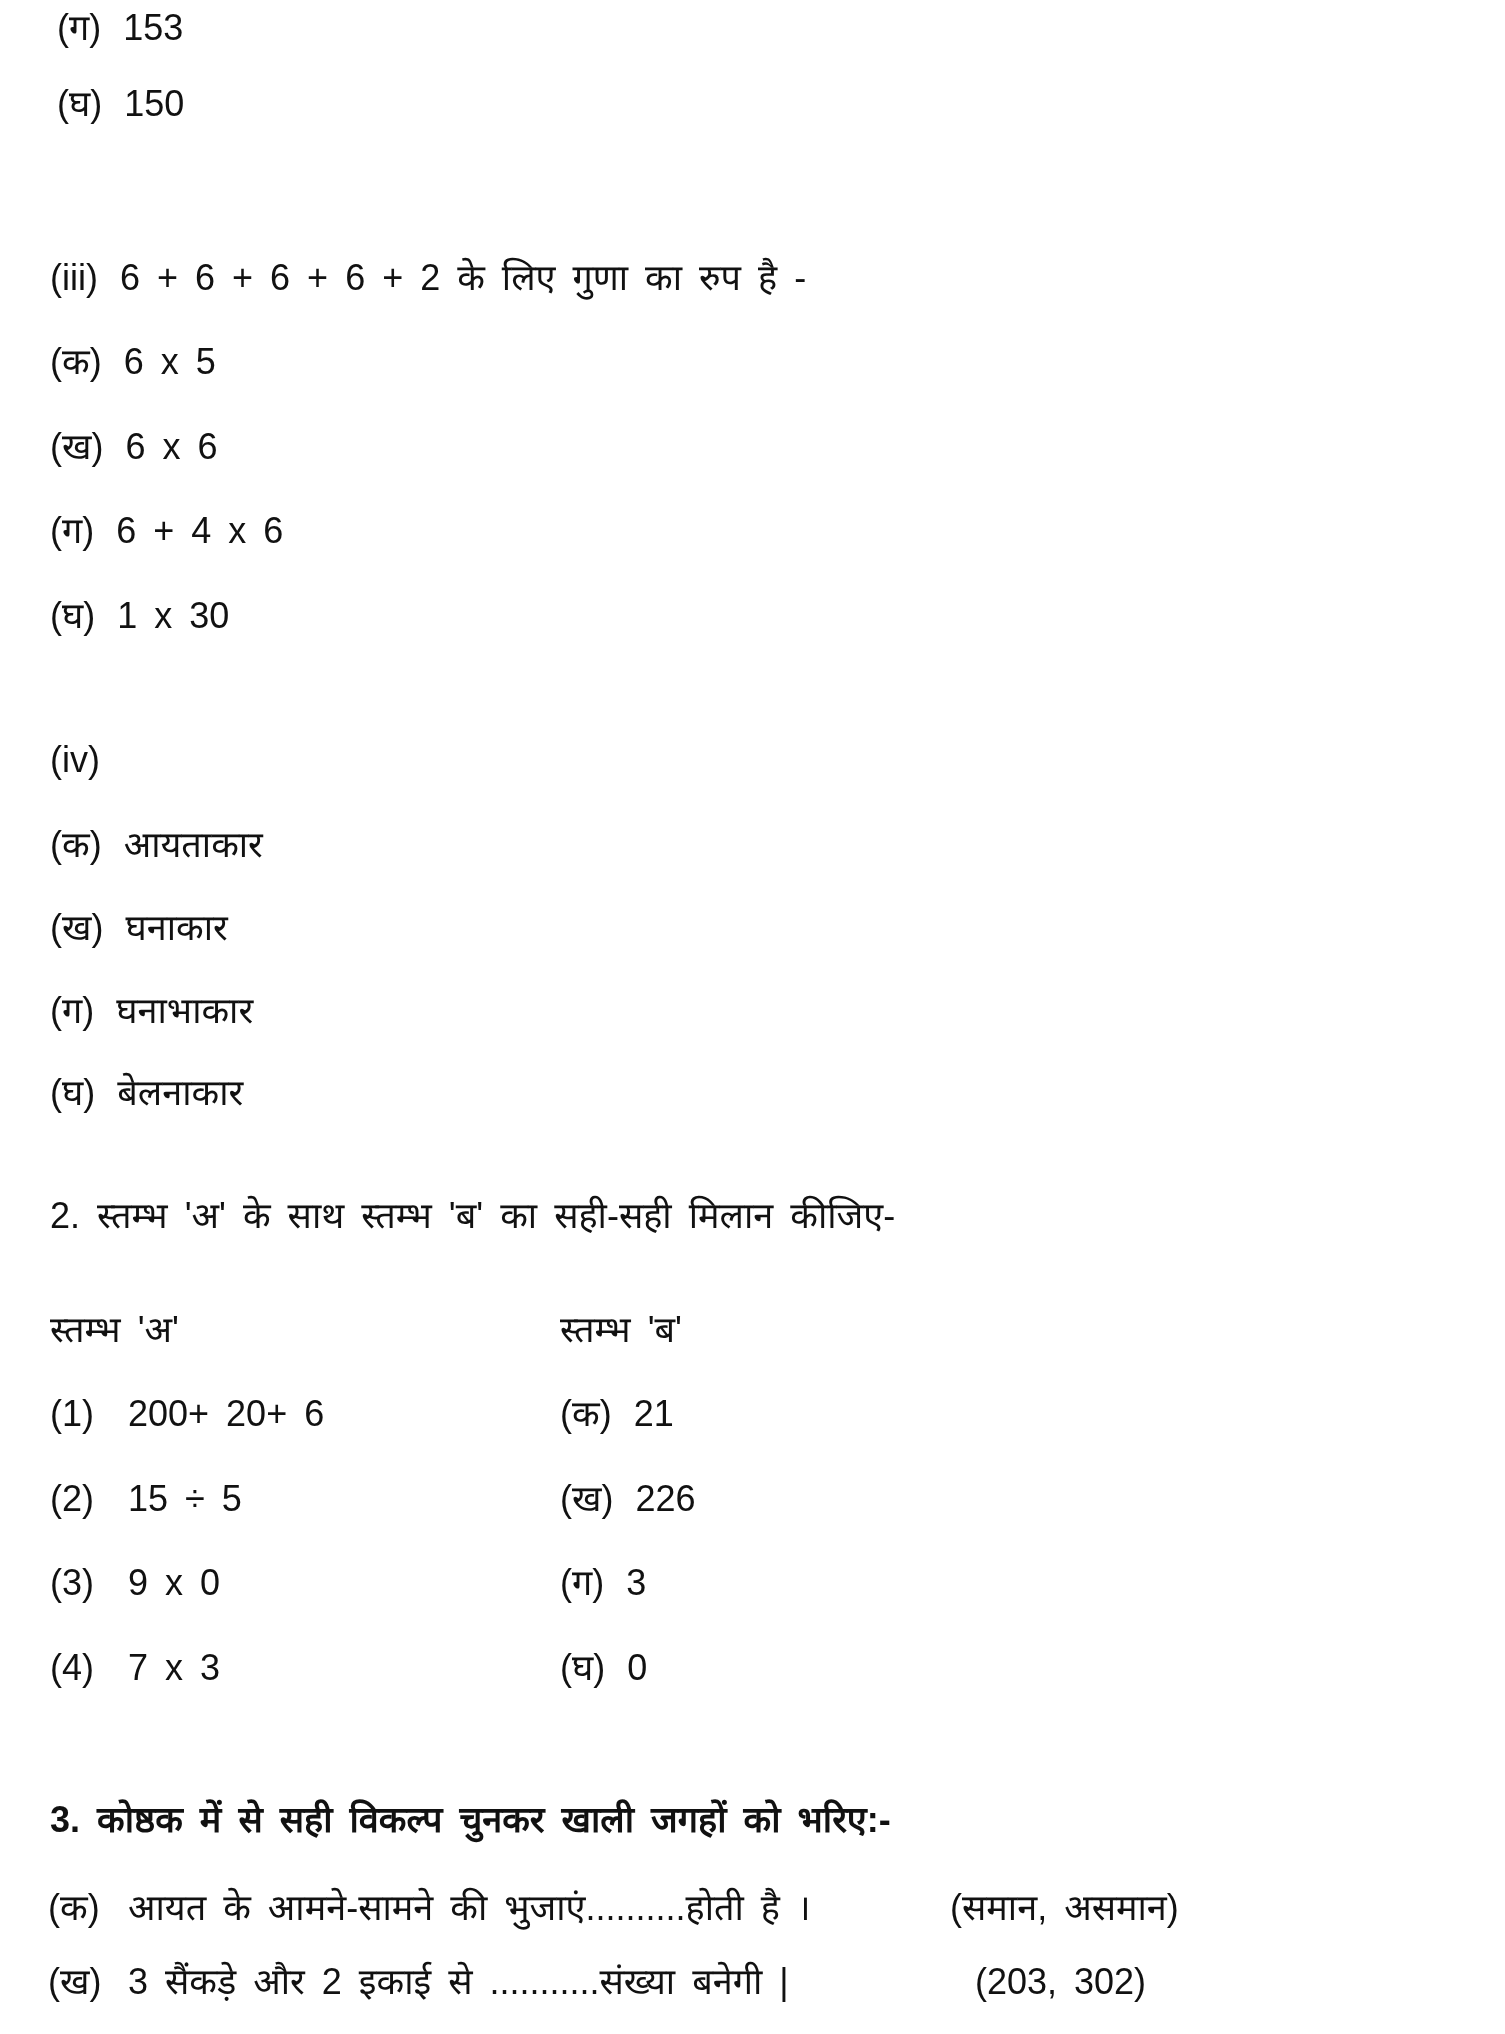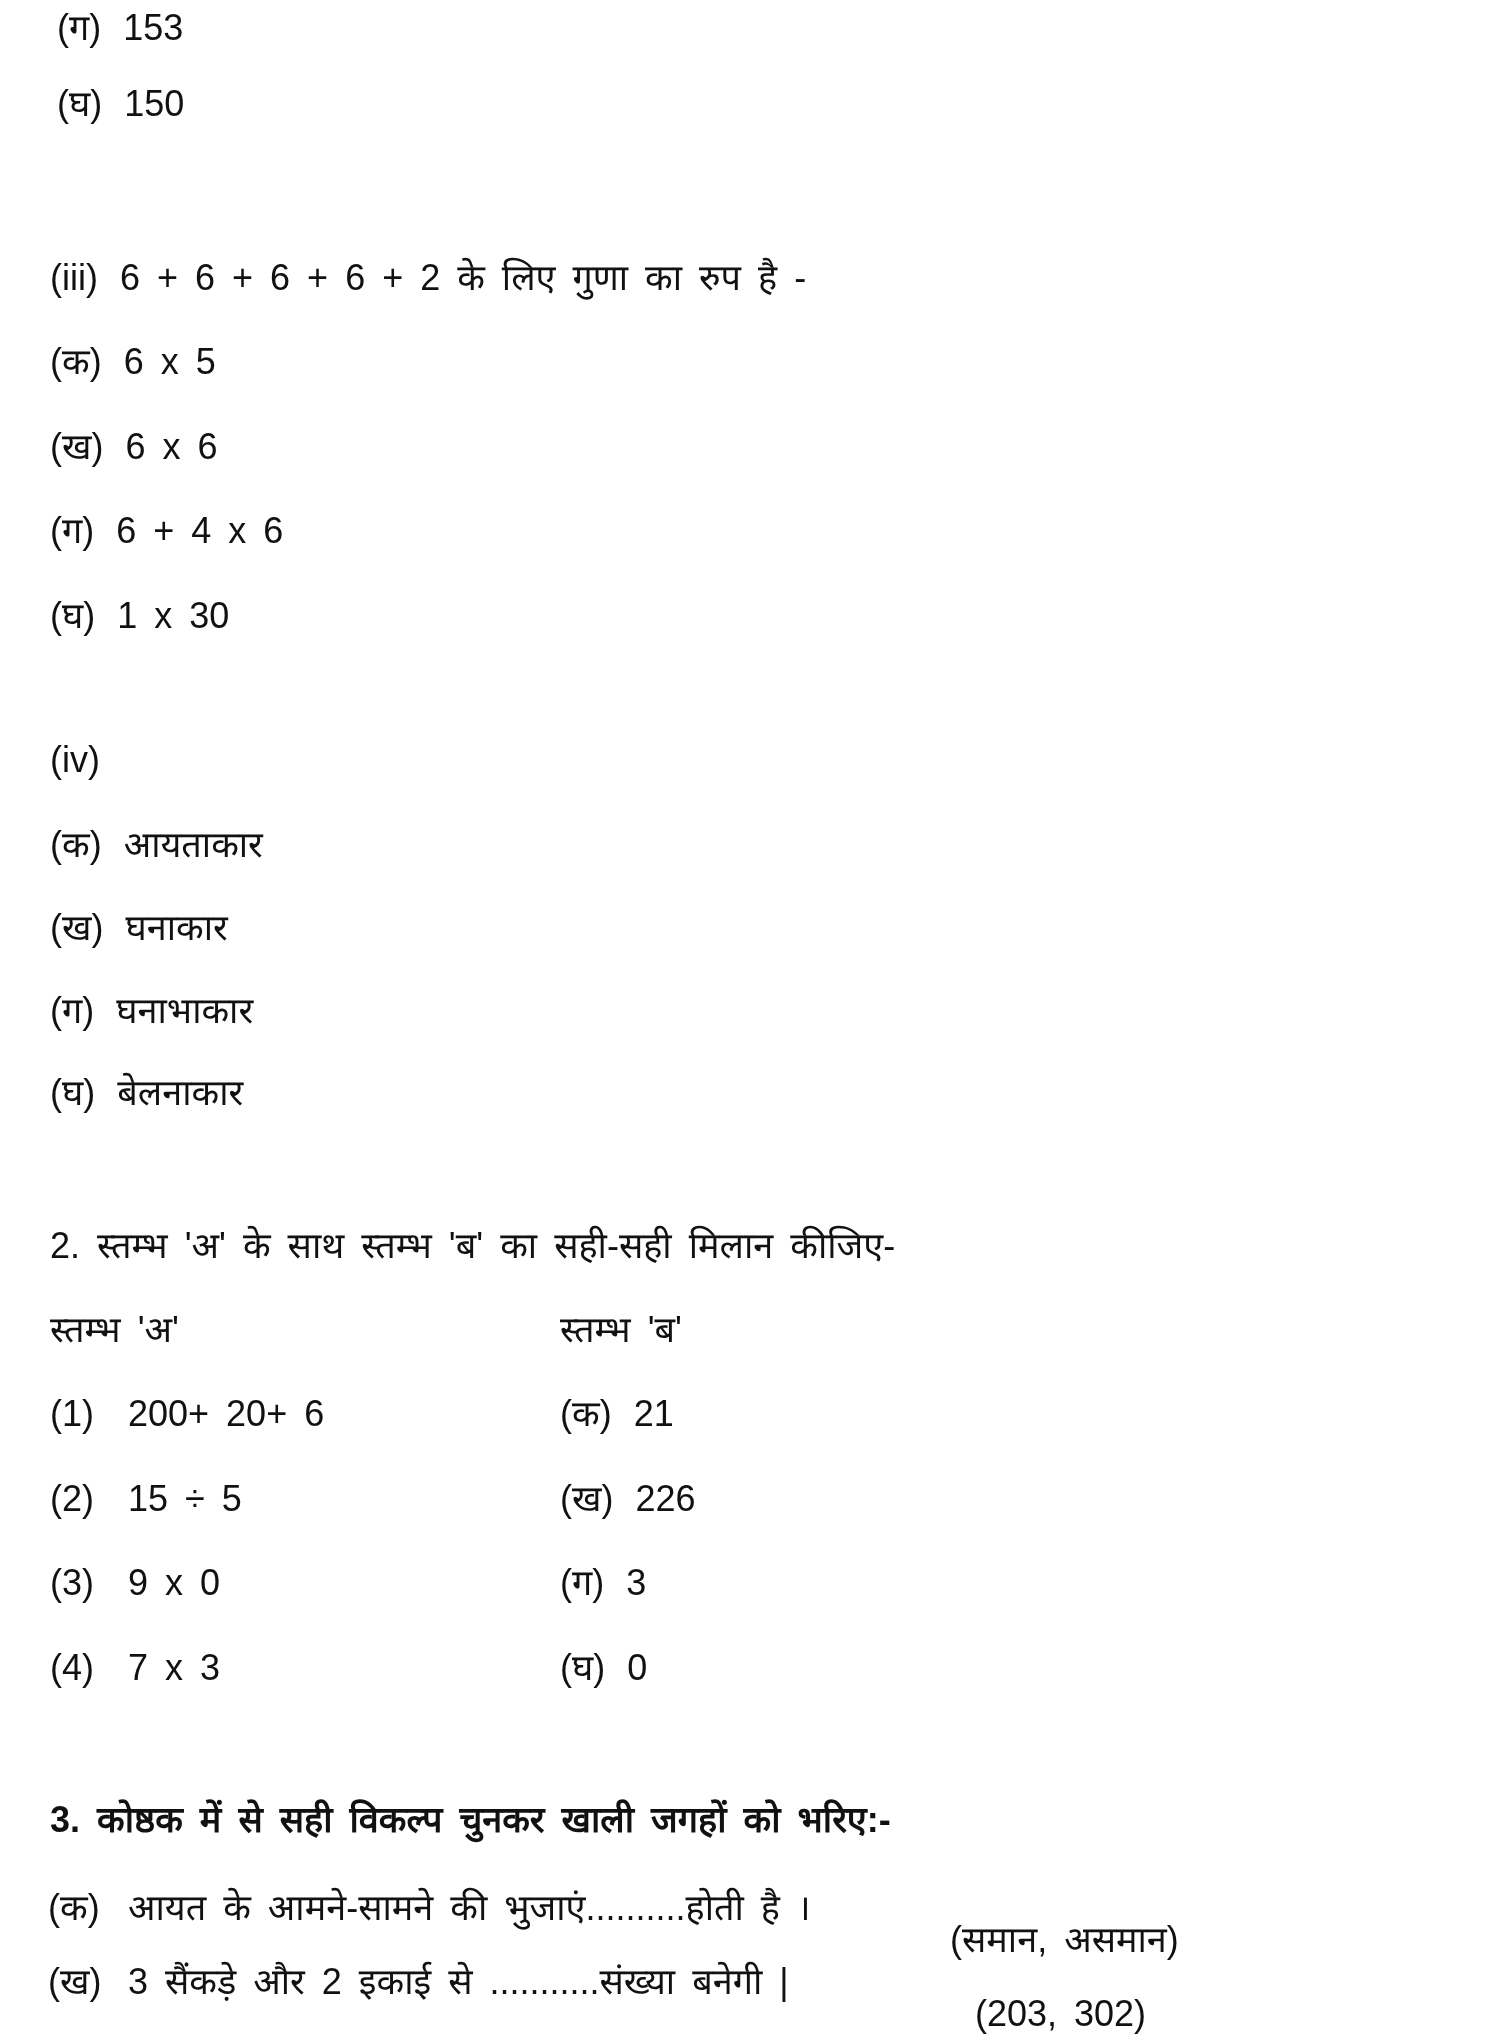--- a/index.html
+++ b/index.html
@@ -31,21 +31,20 @@
   }
   .colB {
     position: absolute;
     left: 560px;
     display: flex;
     align-items: baseline;
   }
   .choices {
     position: absolute;
     white-space: pre;
-    margin-top: 32px;
   }
 </style>
 </head>
 <body>
 
 <div class="page">
 
   <div class="line" style="top:6px; left:57px;">
     <span class="marker">(ग)</span>
     <span>153</span>
@@ -89,21 +88,21 @@
   </div>
   <div class="line" style="top:989px;">
     <span class="marker">(ग)</span>
     <span>घनाभाकार</span>
   </div>
   <div class="line" style="top:1071px;">
     <span class="marker">(घ)</span>
     <span>बेलनाकार</span>
   </div>
 
-  <div class="line" style="top:1224px;align-items:flex-end;">
+  <div class="line" style="top:1194px;align-items:flex-end;">
     <span>2. स्तम्भ 'अ' के साथ स्तम्भ 'ब' का सही-सही मिलान कीजिए-</span>
   </div>
   <div class="line" style="top:1308px;justify-content:flex-end;">
     <span>स्तम्भ 'अ'</span>
     <span class="colB" style="left:510px;">स्तम्भ 'ब'</span>
   </div>
 
   <div class="line" style="top:1392px; left:0; width:1505px;">
     <span class="marker" style="position:absolute; left:50px;">(1)</span>
     <span style="position:absolute; left:128px;">200+ 20+ 6</span>

